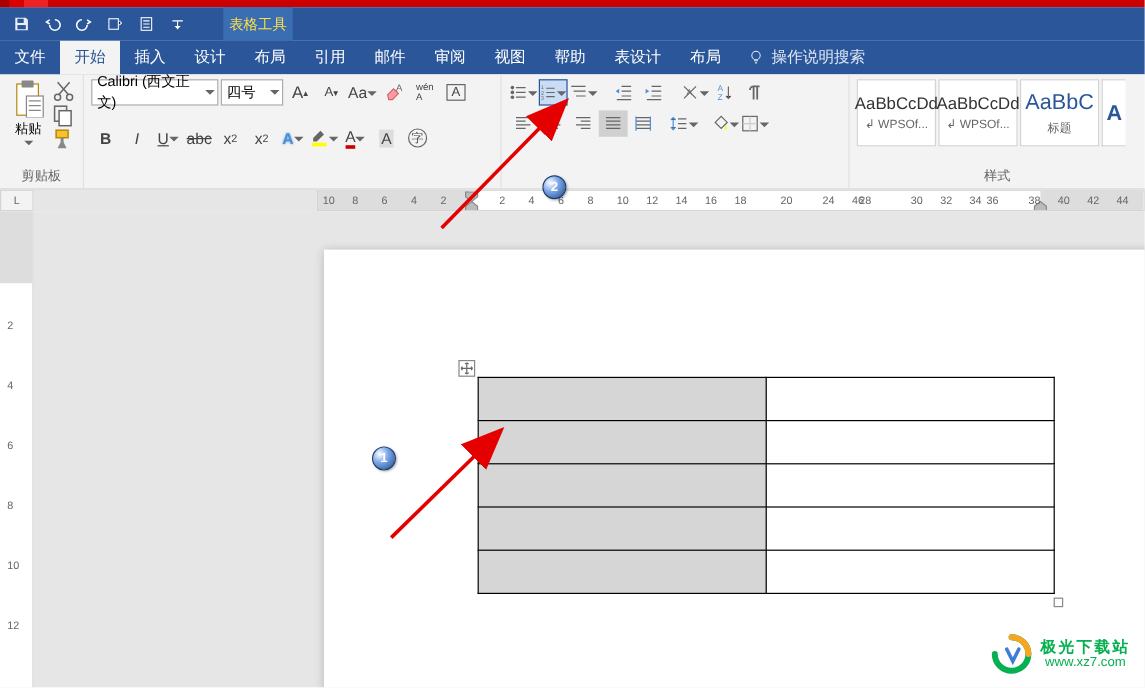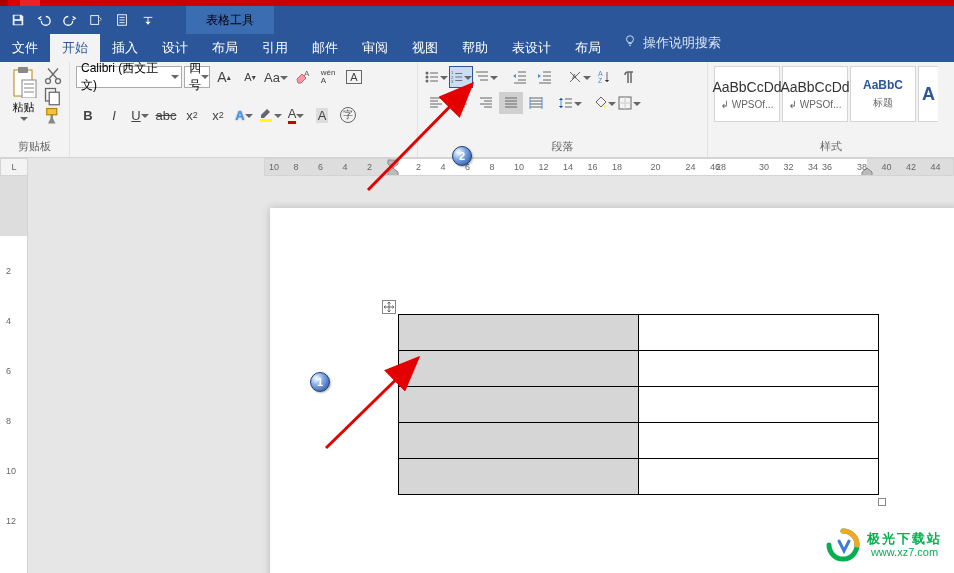--- a/index.html
+++ b/index.html
@@ -8,28 +8,28 @@
 
 .top-red { height: 6px; background: #c00; display: flex; }
 .top-red .seg { height: 6px; }
 
 
 .titlebar { height: 28px; background: #2b579a; display: flex; align-items: center; color: #fff; font-size: 12px; }
 .qat { display: flex; align-items: center; gap: 2px; padding: 0 6px; }
 .qat .btn { width: 24px; height: 24px; display: flex; align-items: center; justify-content: center; color: #fff; }
 .qat .btn svg { width: 14px; height: 14px; }
 .docname { flex: 1; text-align: center; }
-.contextual-tab { background: #3b6db3; padding: 0 20px; height: 28px; display: flex; align-items: center; color: #000000; margin-left: 20px; }
+.contextual-tab { background: #3b6db3; padding: 0 5px; height: 28px; display: flex; align-items: center; color: #fde047; margin-left: 20px; }
 
 
 .tabs { height: 28px; background: #2b579a; display: flex; align-items: stretch; color: #fff; font-size: 13px; }
 .tab { padding: 0 12px; display: flex; align-items: center; cursor: pointer; }
 .tab.active { background: #f3f3f3; color: #2b579a; }
 .tab.file { background: #2b579a; }
-.tell-me { display: flex; gap: 6px; padding: 0 10px; color: #e0e8f5; }
+.tell-me { display: flex; align-items: center; gap: 6px; padding: 0 10px; color: #e0e8f5; }
 .tell-me svg { width: 14px; height: 14px; }
 
 
 .ribbon { height: 96px; background: #f3f3f3; border-bottom: 1px solid #d4d4d4; display: flex; position: relative; }
 .group { border-right: 1px solid #e1e1e1; display: flex; flex-direction: column; position: relative; }
 .group-body { flex: 1; display: flex; align-items: flex-start; padding: 4px 6px 0 6px; }
 .group-label { height: 18px; font-size: 11px; color: #666; text-align: center; position: relative; }
 
 
 .clip-big { width: 38px; display: flex; flex-direction: column; align-items: center; gap: 2px; }
@@ -46,21 +46,21 @@
 .rb .sub { font-size: 9px; }
 
 
 .para-grid { display: flex; flex-direction: column; gap: 4px; }
 .para-row { display: flex; gap: 1px; }
 
 
 .styles-row { display: flex; gap: 2px; align-items: flex-end; }
 .style-box { width: 66px; height: 56px; border: 1px solid #d4d4d4; background: #fff; display: flex; flex-direction: column; align-items: center; justify-content: center; font-size: 11px; }
 .style-box .preview { font-size: 14px; color: #333; }
-.style-box.big .preview { font-size: 12px; color: #2b579a; font-weight: bold; }
+.style-box.big .preview { font-size: 18px; color: #2b579a; }
 .style-box .name { font-size: 10px; color: #666; margin-top: 4px; }
 .style-half { width: 20px; }
 
 
 .annotation-arrow { position: absolute; pointer-events: none; z-index: 50; }
 .callout-num { position: absolute; width: 20px; height: 20px; border-radius: 50%; background: radial-gradient(circle at 30% 30%, #fff, #7da7e8 40%, #2b579a 90%); border: 1px solid #1a3d6b; color: #fff; font-size: 11px; font-weight: bold; display: flex; align-items: center; justify-content: center; z-index: 51; box-shadow: 1px 1px 2px rgba(0,0,0,.3); }
 
 
 .ruler-area { display: flex; background: #e6e6e6; }
 .ruler-corner { width: 28px; height: 18px; background: #f3f3f3; border: 1px solid #d4d4d4; display: flex; align-items: center; justify-content: center; font-size: 9px; color: #666; }
@@ -205,21 +205,21 @@
 
   <div class="group" style="width:348px">
     <div class="group-body" style="flex-direction:column;gap:16px">
       <div class="font-row">
         <div class="combo" style="width:106px">
           <span>Calibri (西文正文)</span>
           <span class="arr"><svg viewBox="0 0 8 8">
                 <path d="M0 2l4 4 4-4z" fill="#666"></path>
               </svg></span>
         </div>
-        <div class="combo" style="width:26px">
+        <div class="combo" style="width:52px">
           <span>四号</span>
           <span class="arr"><svg viewBox="0 0 8 8">
                 <path d="M0 2l4 4 4-4z" fill="#666"></path>
               </svg></span>
         </div>
         <div class="rb">
             <span style="font-size:14px">A</span>
             <span style="font-size:8px;vertical-align:super">▴</span>
           </div>
         <div class="rb">
@@ -413,21 +413,20 @@
                 <rect x="2" y="2" width="12" height="12" fill="none" stroke="#666"></rect>
                 <path stroke="#ccc" d="M8 2v12M2 8h12"></path>
               </svg>
               <span class="arr"><svg viewBox="0 0 8 8">
                   <path d="M0 2l4 4 4-4z" fill="#666"></path>
                 </svg></span>
             </div>
         </div>
       </div>
     </div>
-    <div class="group-label">段落</div>
   </div>
 
   <div class="group" style="flex:1;border-right:none">
     <div class="group-body">
       <div class="styles-row">
         <div class="style-box">
           <div class="preview">AaBbCcDd</div>
           <div class="name">↲ WPSOf...</div>
         </div>
         <div class="style-box">

